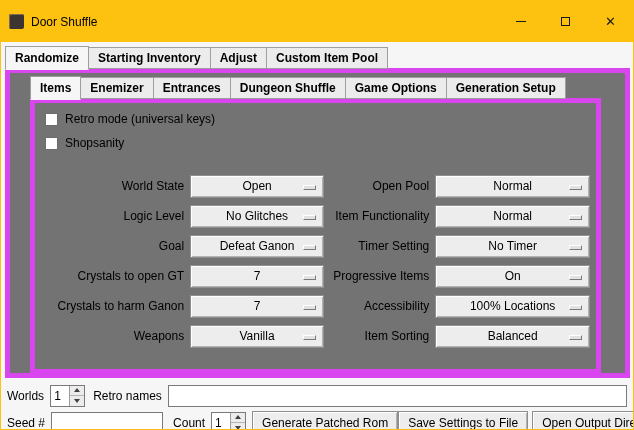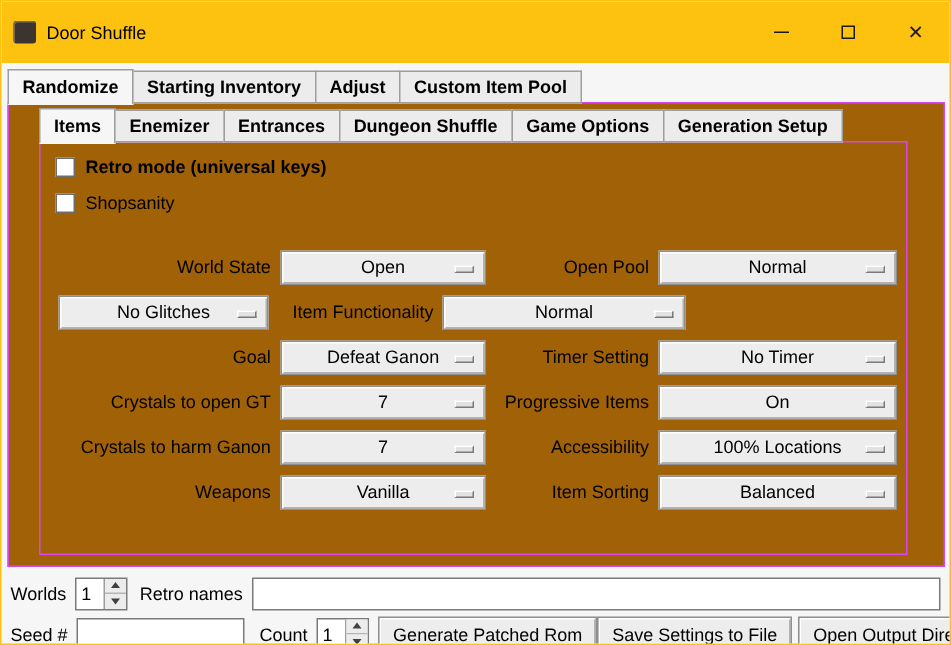--- a/index.html
+++ b/index.html
@@ -34,29 +34,29 @@
   .tab {
     padding:3px 9px 3px 9px; background:#ececec; border:1px solid #9e9e9e;
     margin-left:-1px; white-space:nowrap;font-weight:bold;
   }
   .tab:first-child { margin-left:0; }
   .tab.selected {
     background:#f6f6f6; border-bottom:1px solid #f6f6f6;
     margin-bottom:-1px; padding-top:4px; padding-bottom:4px; position:relative; z-index:3;
   }
   .pane {
-    border:1px solid #d946ef; background:#a16207; position:relative; z-index:1;
+    border:5px solid #d946ef; background:#737373; position:relative; z-index:1;
   }
   .main-pane { margin:-1px 3px 0 4px; height:310px; }
   .sub-tabs { margin:3px 0 0 20px; }
   .sub-pane { margin:-1px 24px 0 20px; height:276px; }
 
   
   .cb-row { display:flex; align-items:center; height:20px; margin:0 0 4px 10px; }
-  .cb-row:first-child { margin-top:6px;font-weight:bold; }
+  .cb-row:first-child { margin-top:6px; }
   .cb-box {
     width:13px; height:13px; background:#fff; border:1px solid #6e6e6e;
     margin-right:7px; flex:0 0 auto;
   }
   .grid { margin-top:18px; }
   .grid-row { display:flex; align-items:center; height:30px; padding:0 6px; }
   .lbl-l { width:150px; text-align:right; }
   .lbl-r { width:102px; text-align:right; }
   .dd-gap-s { width:6px; flex:0 0 auto; }
   .dd-gap-m { width:8px; flex:0 0 auto; }
@@ -161,20 +161,21 @@
           <span class="dd-gap-m"></span>
           <span class="lab lbl-r">Open Pool</span>
           <span class="dd-gap-s"></span>
           <div class="dropdown dd-r">
             <span>Normal</span>
             <span class="dd-ind"></span>
           </div>
         </div>
 
         <div class="grid-row">
+          <span class="lab lbl-l">Logic Level</span>
           <span class="dd-gap-s"></span>
           <div class="dropdown dd-l">
             <span>No Glitches</span>
             <span class="dd-ind"></span>
           </div>
           <span class="dd-gap-m"></span>
           <span class="lab lbl-r">Item Functionality</span>
           <span class="dd-gap-s"></span>
           <div class="dropdown dd-r">
             <span>Normal</span>

